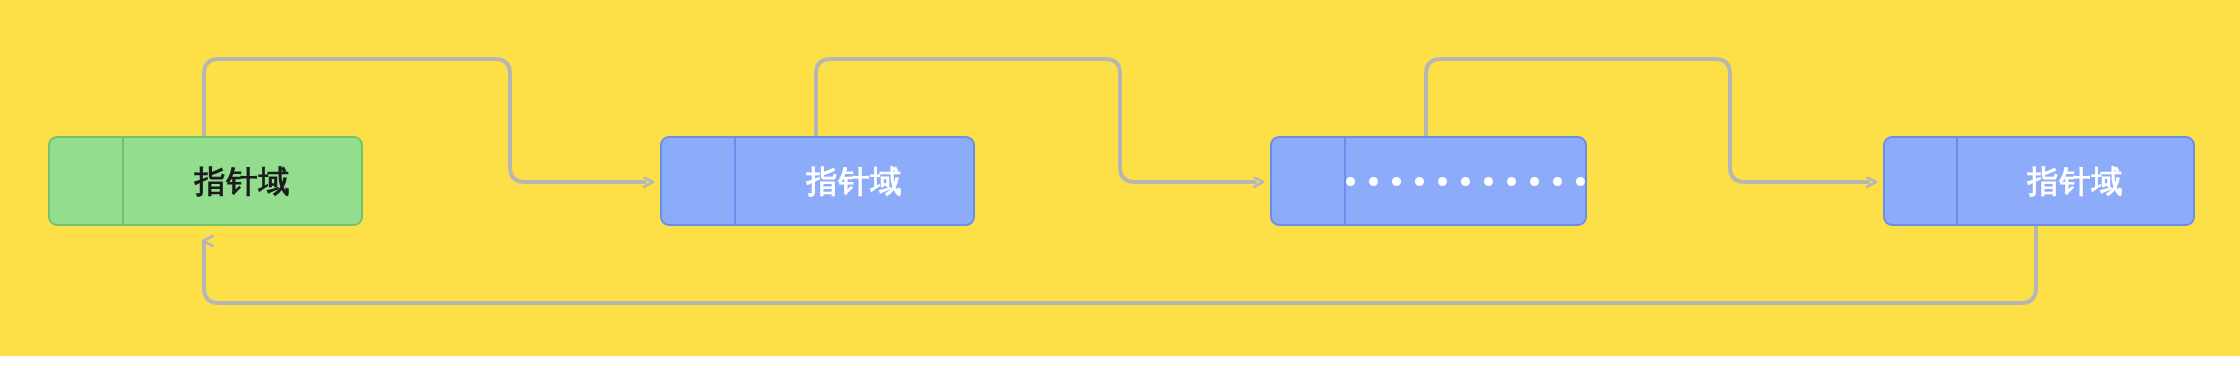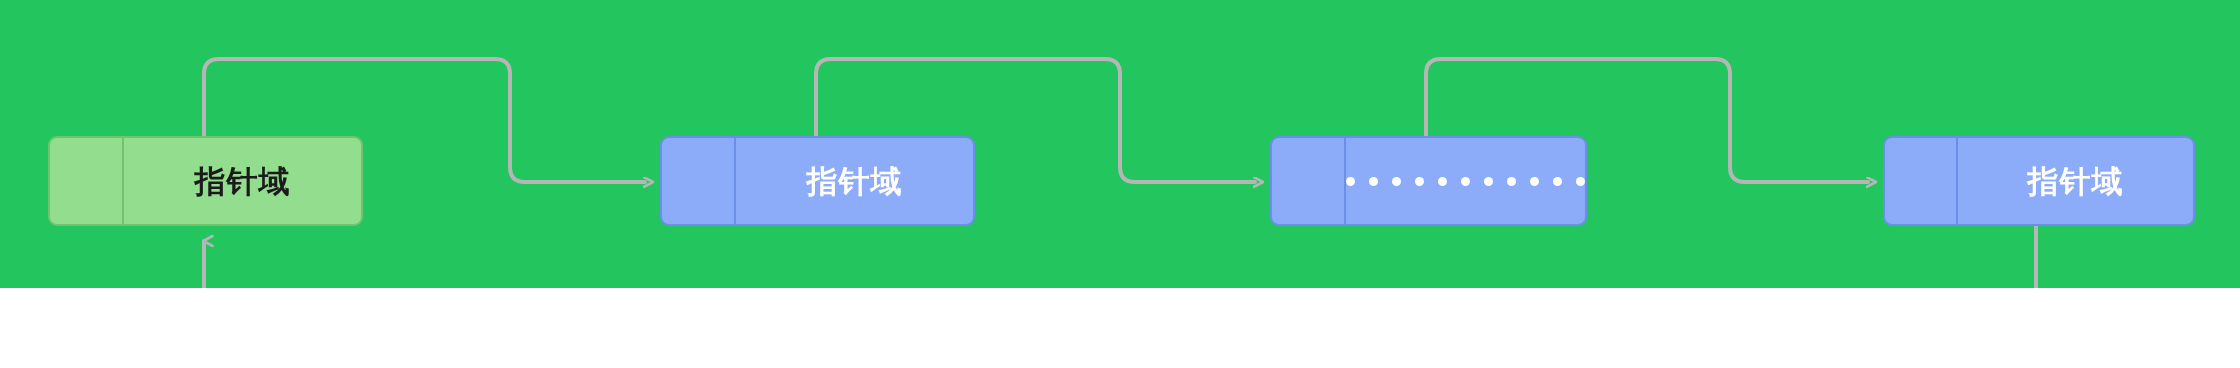--- a/index.html
+++ b/index.html
@@ -7,22 +7,22 @@
     margin: 0;
     padding: 0;
     background: #ffffff;
   }
   body {
     font-family: "Liberation Sans", "DejaVu Sans", sans-serif;
   }
   #diagram-root {
     position: relative;
     width: 2240px;
-    height: 288px;
-    background: #22c55e;
+    height: 356px;
+    background: #fde047;
     overflow: hidden;
   }
   #edge-layer {
     position: absolute;
     left: 0;
     top: 0;
     width: 2240px;
     height: 368px;
     pointer-events: none;
   }

